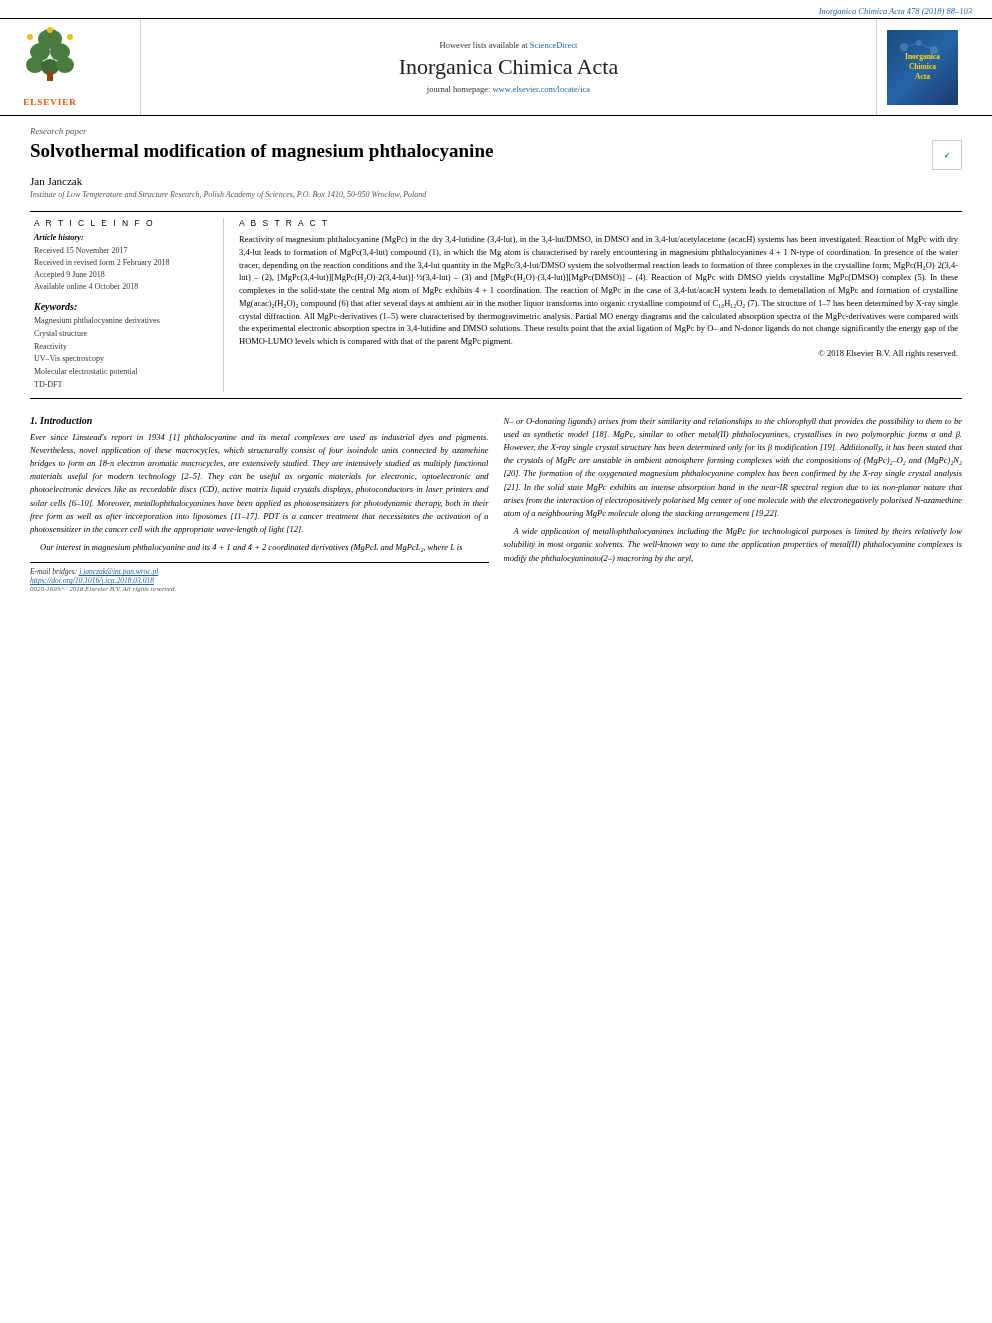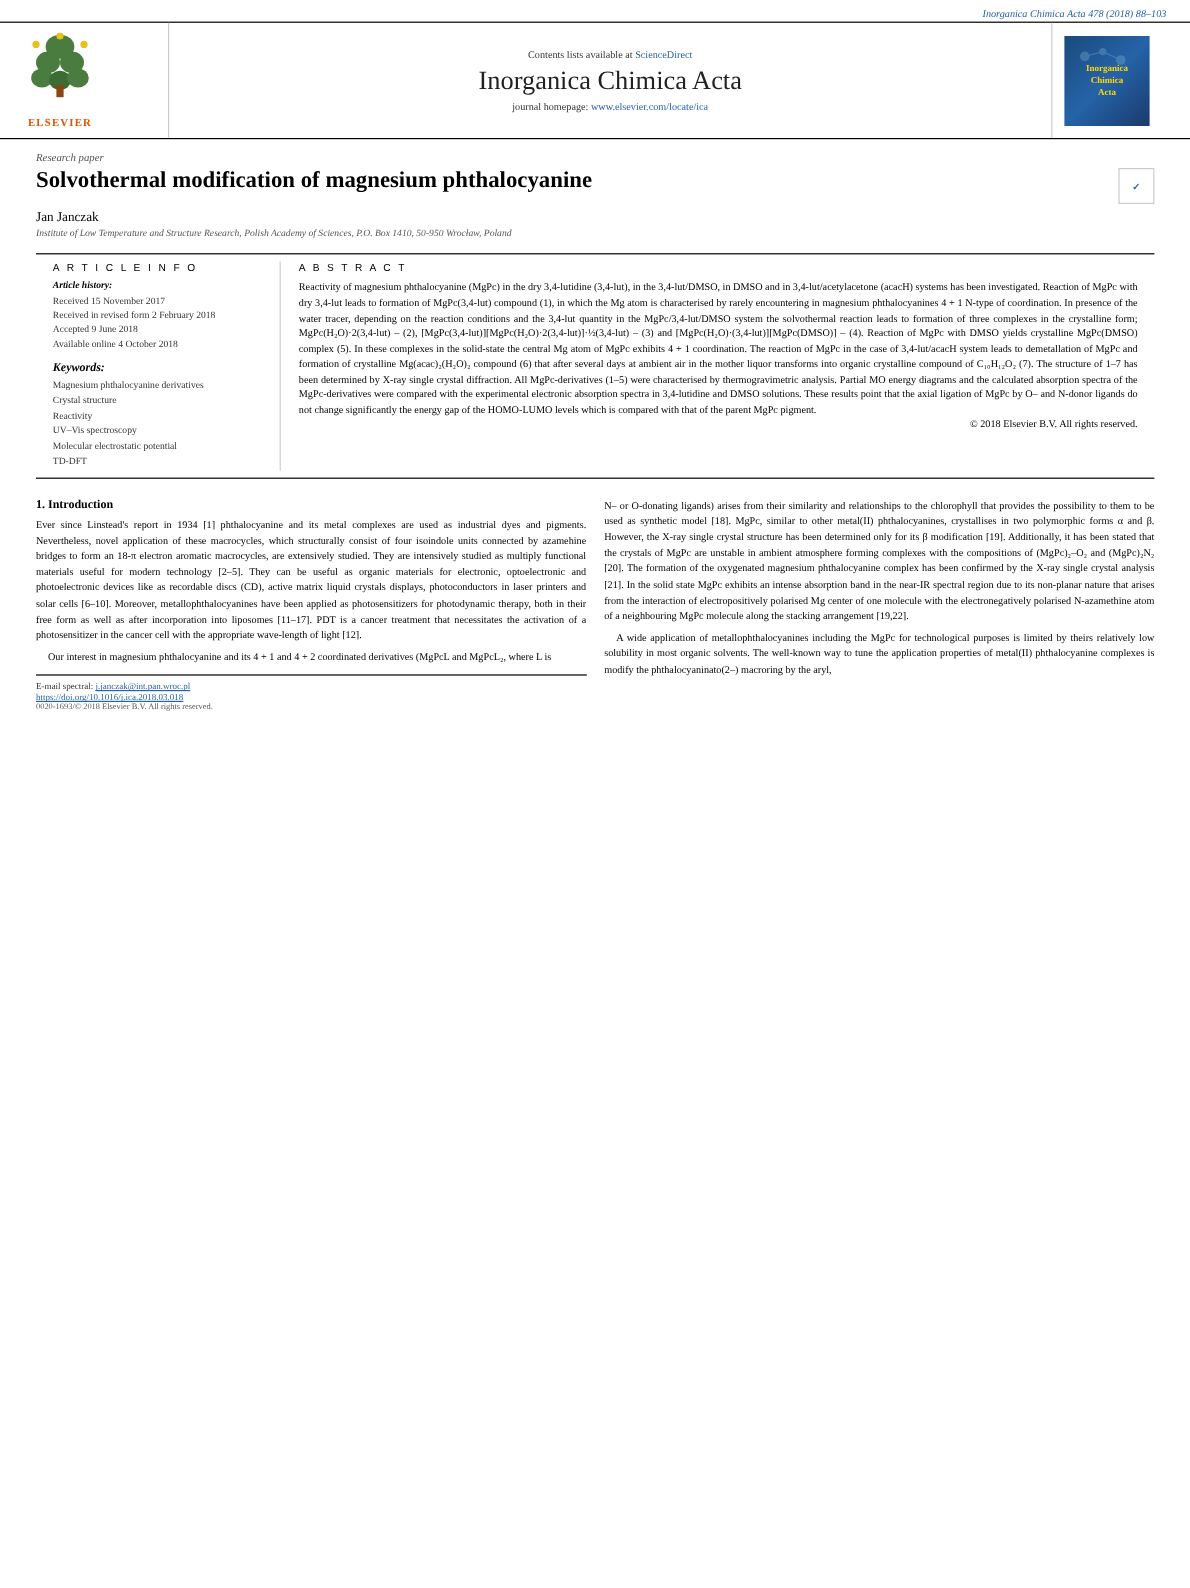--- a/index.html
+++ b/index.html
@@ -164,21 +164,21 @@
       margin-top: 3px;
     }
     .divider-line {
       border: none;
       border-top: 1px solid #000;
       margin: 6px 30px;
     }
     
     .two-col {
       display: flex;
-      padding: 0 44px;
+      padding: 0 34px;
       gap: 15px;
     }
     .col-left {
       width: 190px;
       flex-shrink: 0;
       padding-right: 10px;
       border-right: 1px solid #ccc;
     }
     .col-right {
       flex: 1;
@@ -236,20 +236,21 @@
     
     .body-content {
       padding: 10px 30px;
     }
     .body-two-col {
       display: flex;
       gap: 15px;
     }
     .body-col {
       flex: 1;
+      font-style: italic;
     }
     .section-title {
       font-size: 10px;
       font-weight: bold;
       margin-bottom: 5px;
       color: #000;
     }
     .body-text {
       font-size: 8.5px;
       line-height: 1.55;
@@ -311,21 +312,21 @@
 
           <circle cx="10" cy="10" r="3" fill="#e8c020"></circle>
           <circle cx="50" cy="10" r="3" fill="#e8c020"></circle>
           <circle cx="30" cy="3" r="3" fill="#e8c020"></circle>
         </svg>
         <div class="elsevier-text">ELSEVIER</div>
       </div>
     </div>
     <div class="header-center">
       <div class="sciencedirect-line">
-        <span>Contents lists available at</span>
+        <span>However lists available at</span>
         <a class="sciencedirect-link" href="#">ScienceDirect</a>
       </div>
       <div class="journal-title-header">Inorganica Chimica Acta</div>
       <div class="journal-homepage">
         <span>journal homepage:</span>
         <span class="journal-homepage-link">www.elsevier.com/locate/ica</span>
       </div>
     </div>
     <div class="header-right">
       <div class="journal-cover">
@@ -393,21 +394,21 @@
           <span>1.</span>
           <span>Introduction</span>
         </div>
         <div class="body-text">
           <p>Ever since Linstead's report in 1934 [1] phthalocyanine and its metal complexes are used as industrial dyes and pigments. Nevertheless, novel application of these macrocycles, which structurally consist of four isoindole units connected by azamehine bridges to form an 18-π electron aromatic macrocycles, are extensively studied. They are intensively studied as multiply functional materials useful for modern technology [2–5]. They can be useful as organic materials for electronic, optoelectronic and photoelectronic devices like as recordable discs (CD), active matrix liquid crystals displays, photoconductors in laser printers and solar cells [6–10]. Moreover, metallophthalocyanines have been applied as photosensitizers for photodynamic therapy, both in their free form as well as after incorporation into liposomes [11–17]. PDT is a cancer treatment that necessitates the activation of a photosensitizer in the cancer cell with the appropriate wave-length of light [12].</p>
           <p>Our interest in magnesium phthalocyanine and its 4 + 1 and 4 + 2 coordinated derivatives (MgPcL and MgPcL₂, where L is</p>
         </div>
 
         <div class="footnote-line">
           <div class="footnote-text">
-            <span>E-mail spectral:</span>
+            <span>E-mail bridges:</span>
             <a class="footnote-link" href="#">j.janczak@int.pan.wroc.pl</a>
           </div>
           <div class="footnote-text">
             <a class="doi-text" href="#">https://doi.org/10.1016/j.ica.2018.03.018</a>
           </div>
           <div class="issn-text">0020-1693/© 2018 Elsevier B.V. All rights reserved.</div>
         </div>
       </div>
 
       <div class="body-col">

